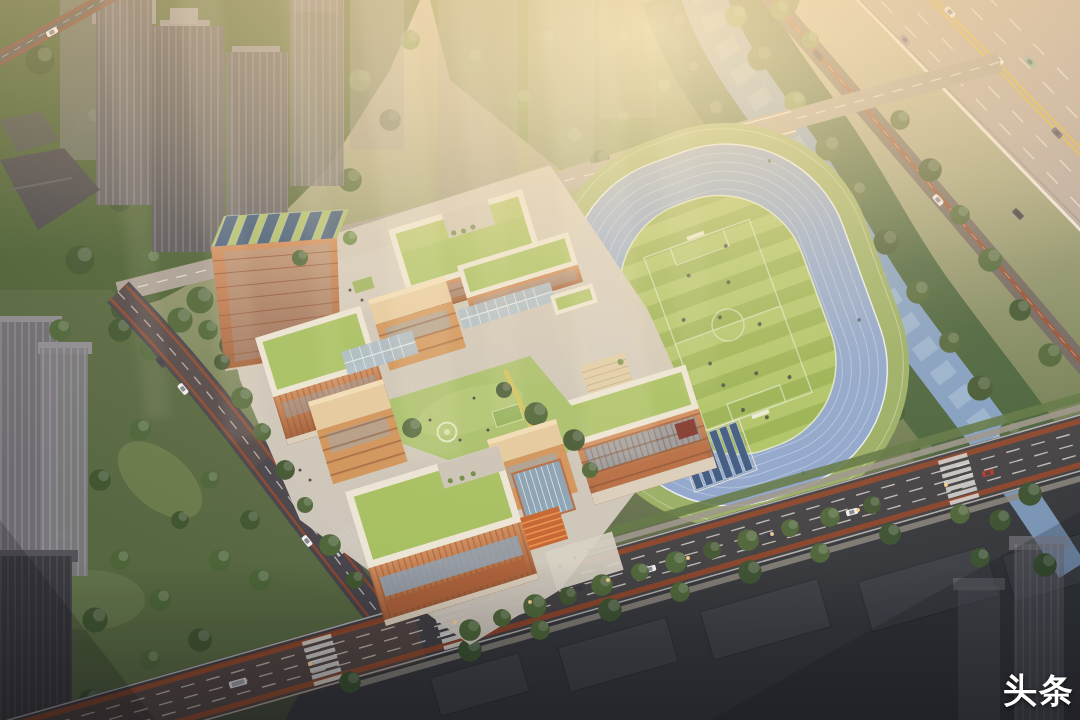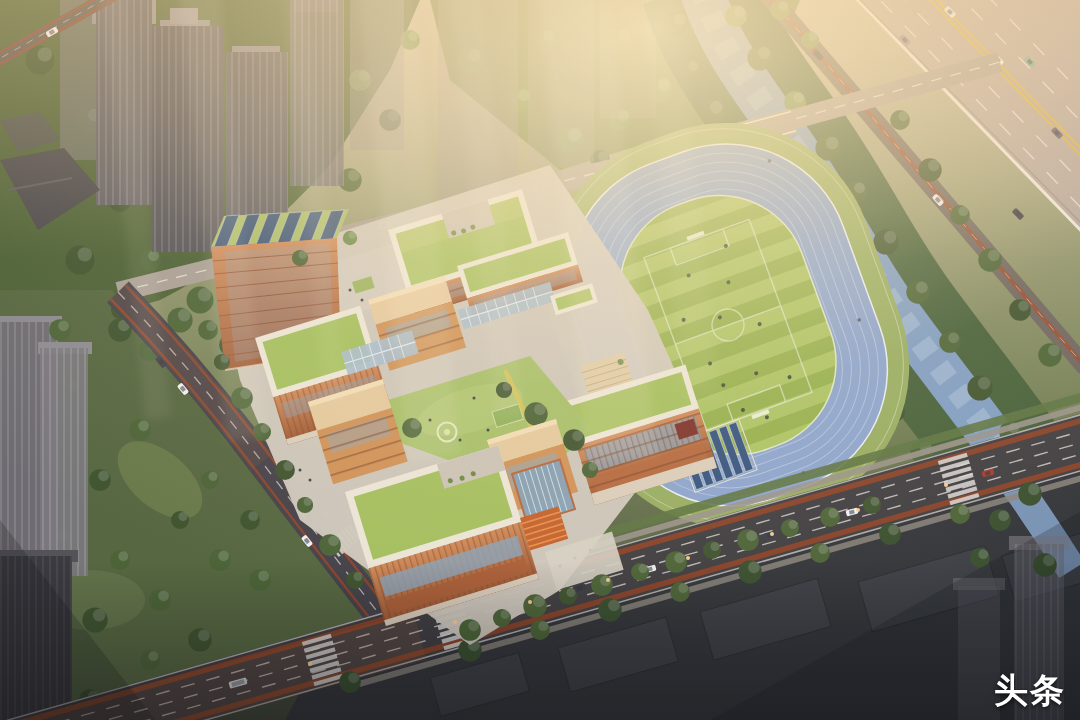--- a/index.html
+++ b/index.html
@@ -7,21 +7,21 @@
          font-family:"Liberation Sans", sans-serif;}
   .stage svg{display:block;width:1080px;height:720px;}
   
   .roofgreen{fill:var(--roof-green,#a4bf5f);}
   .t-dark{fill:#3f5430}.t-mid{fill:var(--tree-green,#4c6438)}.t-lit{fill:#6b8a4a}.t-bank{fill:#3a5030}
   .lane{stroke:#c6d3ea;stroke-width:1;opacity:.6;fill:none}
   .dash{stroke:var(--road-marking,#d8d6d2);stroke-width:1.4;stroke-dasharray:14 12;opacity:.8;fill:none}
   .mull{stroke:#e6eef4;stroke-width:.8;opacity:.85}
   .floorline{stroke:#8a4a2b;opacity:.7;stroke-width:1}
   .pp{fill:#4a4440}
-  .watermark{position:absolute;right:14px;bottom:6px;display:flex;align-items:baseline;gap:11px;
+  .watermark{position:absolute;right:5px;bottom:6px;display:flex;align-items:baseline;gap:11px;
              color:var(--watermark-text,#fff);
              text-shadow:0 2px 4px rgba(0,0,0,.55),0 0 2px rgba(0,0,0,.4);
              white-space:nowrap;}
   .wm-brand{font-size:34px;font-weight:900;letter-spacing:2px;}
   .wm-handle{font-size:32px;font-weight:700;letter-spacing:1px;}
 </style>
 </head>
 <body>
 
 <div class="stage">

